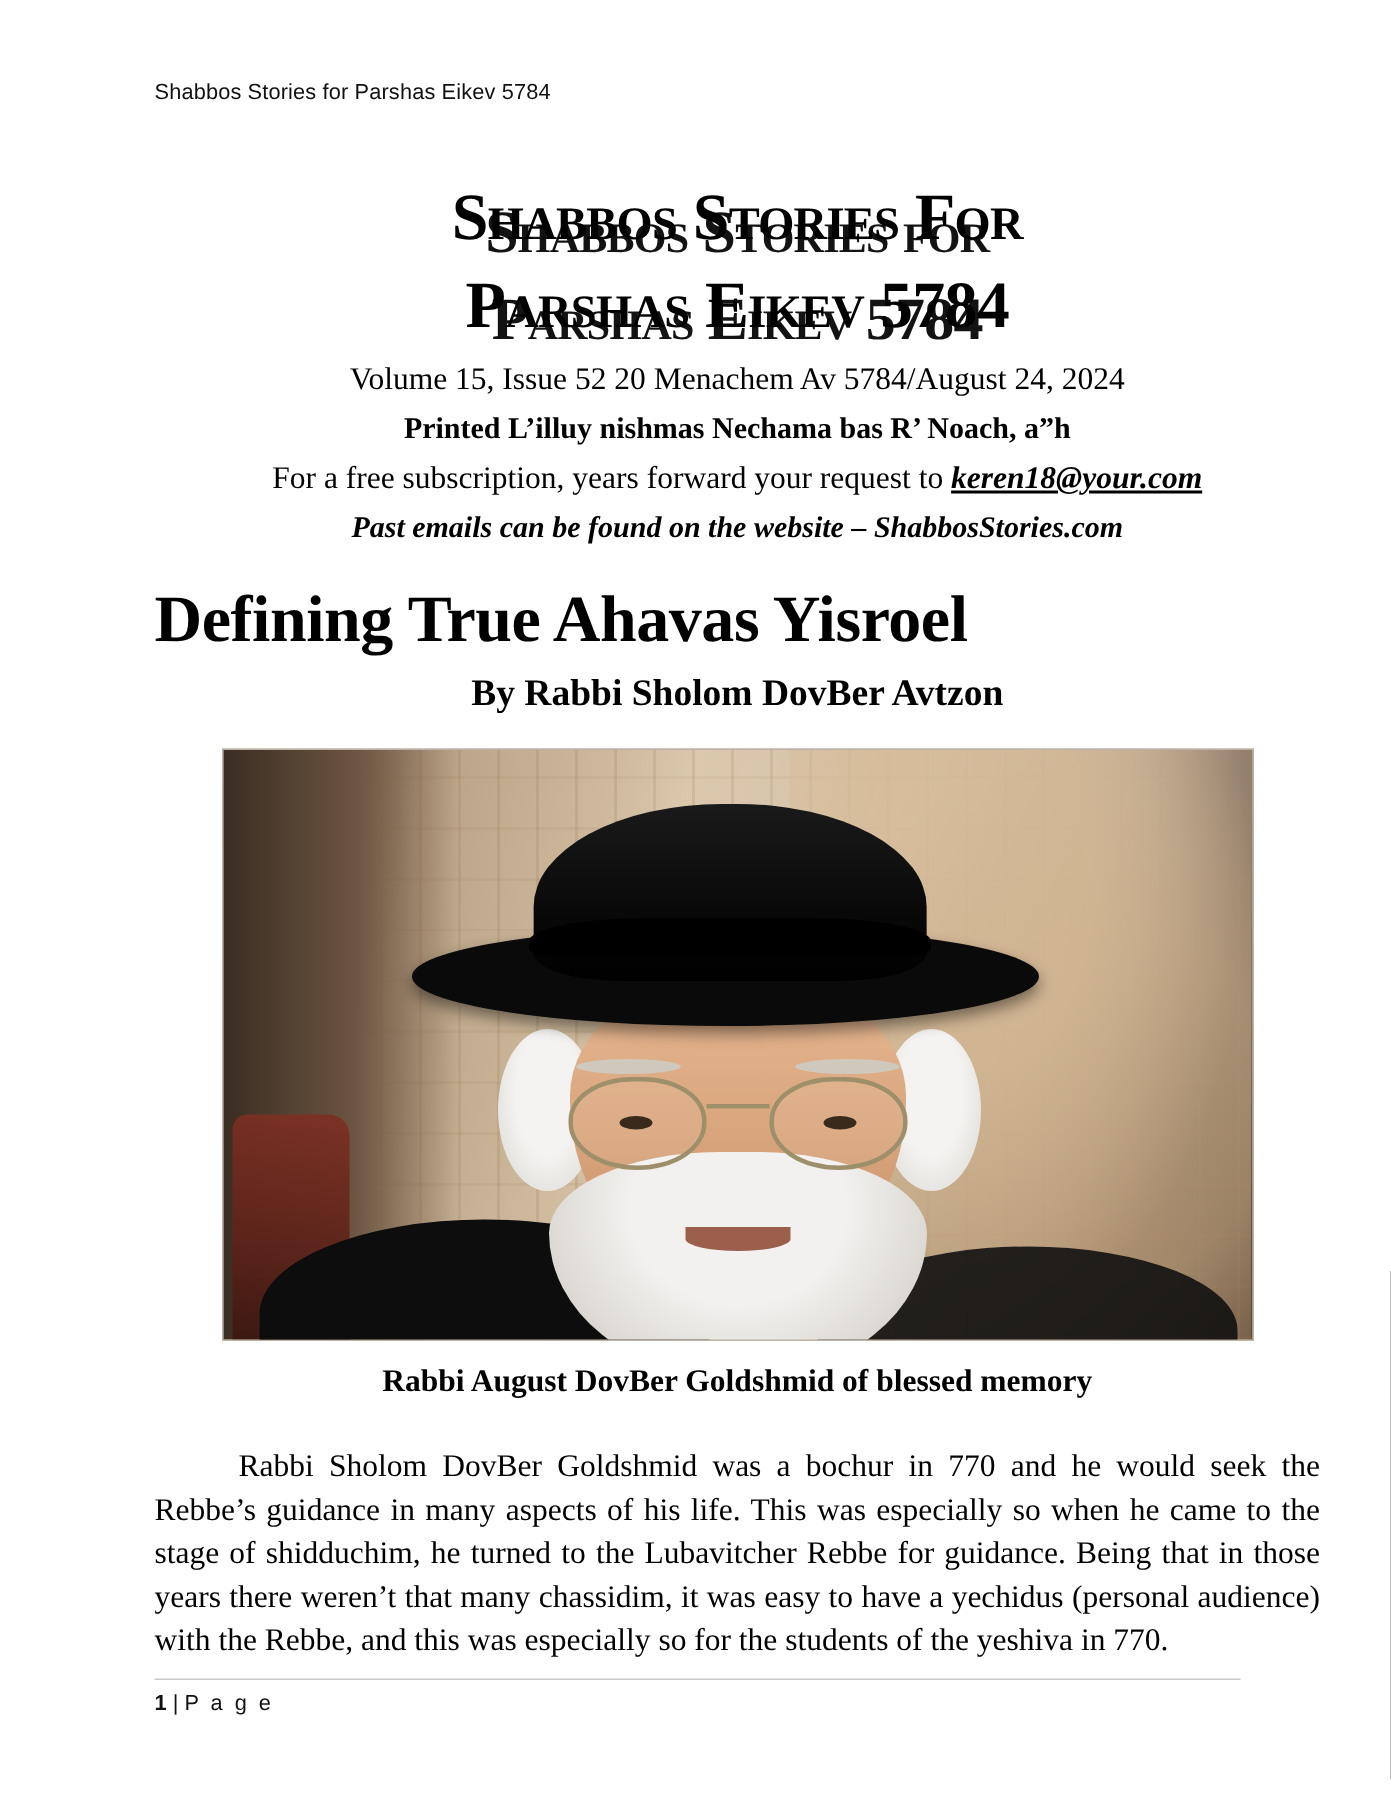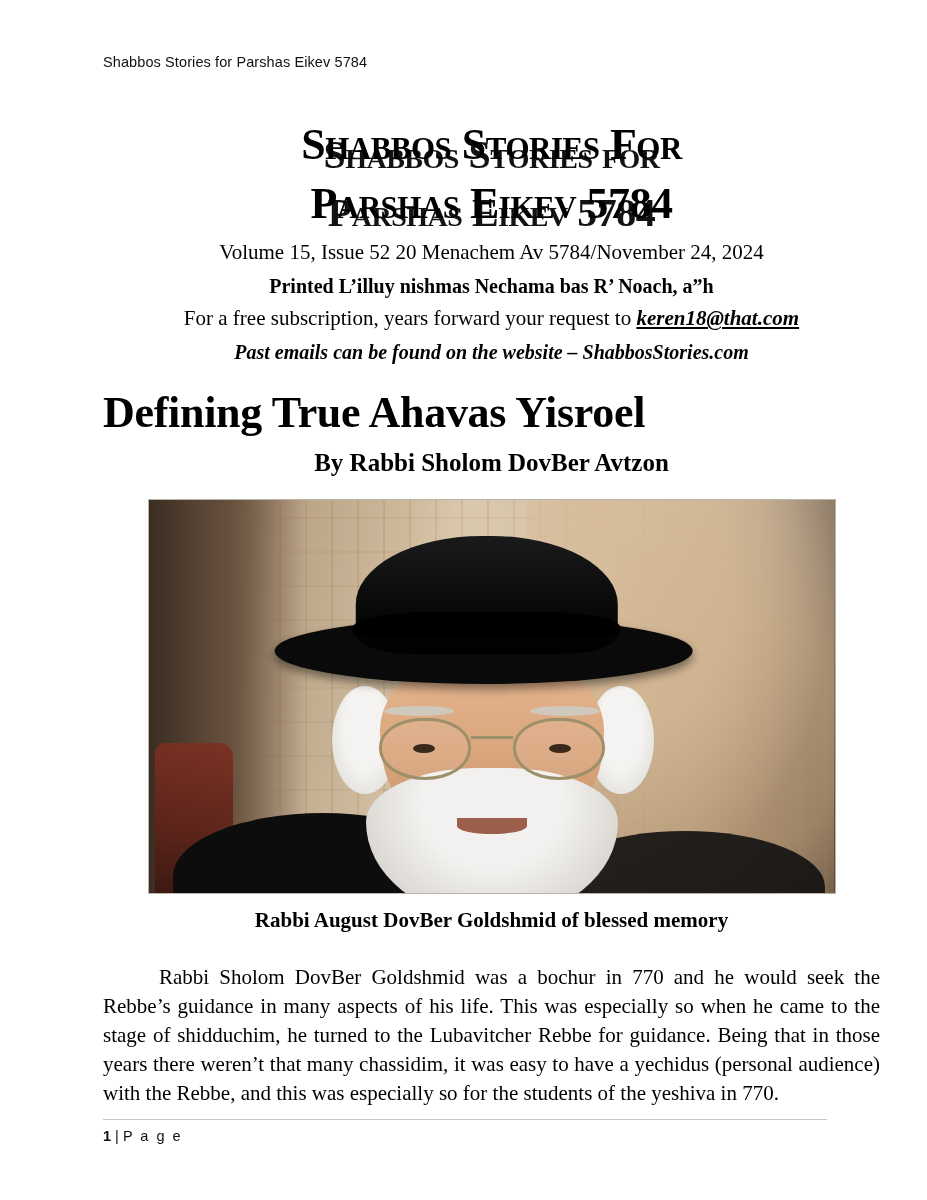--- a/index.html
+++ b/index.html
@@ -326,26 +326,26 @@
 
     <div class="masthead">
       <div class="mast-wrap">
         <div class="mast-ghost l1">Shabbos Stories for</div>
         <div class="mast-ghost l2">Parshas Eikev 5784</div>
         <div class="mast-line">Shabbos Stories for</div>
         <div class="mast-line">Parshas Eikev 5784</div>
       </div>
     </div>
 
-    <div class="subline">Volume 15, Issue 52  20 Menachem Av 5784/November 24, 2024</div>
+    <div class="subline">Volume 15, Issue 52  20 Menachem Av 5784/August 24, 2024</div>
 
     <div class="subline bold">Printed L’illuy nishmas Nechama bas R’ Noach, a”h</div>
 
     <div class="subline">
-      <span>For a free subscription, years forward your request to </span><span class="link">keren18@that.com</span>
+      <span>For a free subscription, years forward your request to </span><span class="link">keren18@your.com</span>
     </div>
 
     <div class="subline italic-bold">Past emails can be found on the website – ShabbosStories.com</div>
 
     <div class="article-title">Defining True Ahavas Yisroel</div>
 
     <div class="byline">By Rabbi Sholom DovBer Avtzon</div>
 
     <div class="photo-wrap">
       <div class="photo-bg"></div>

